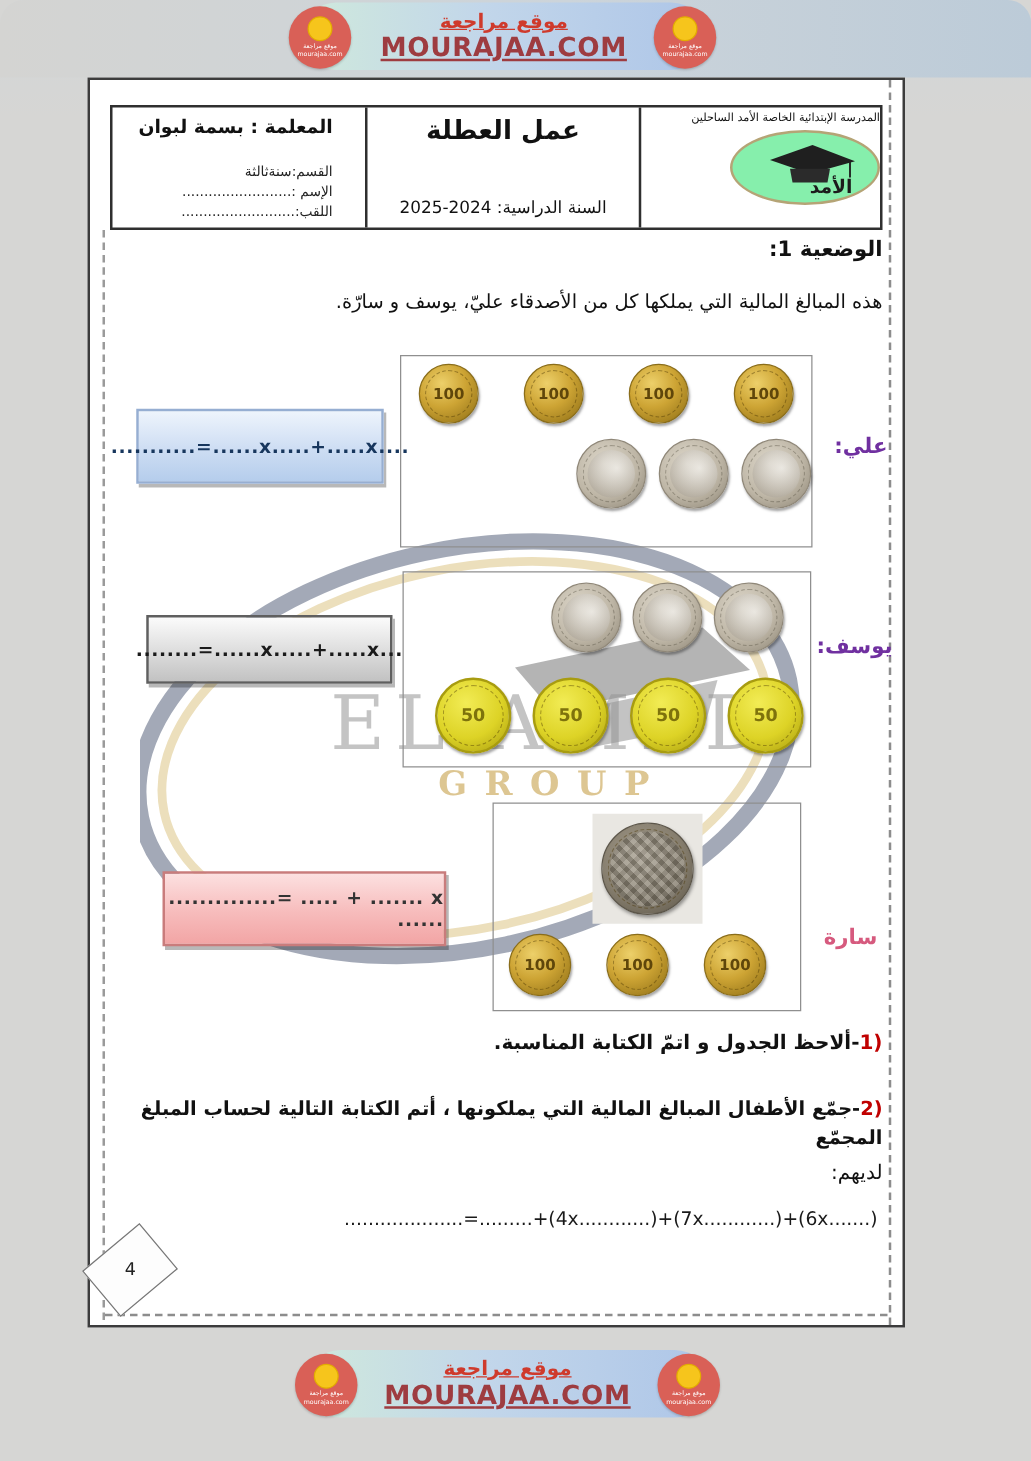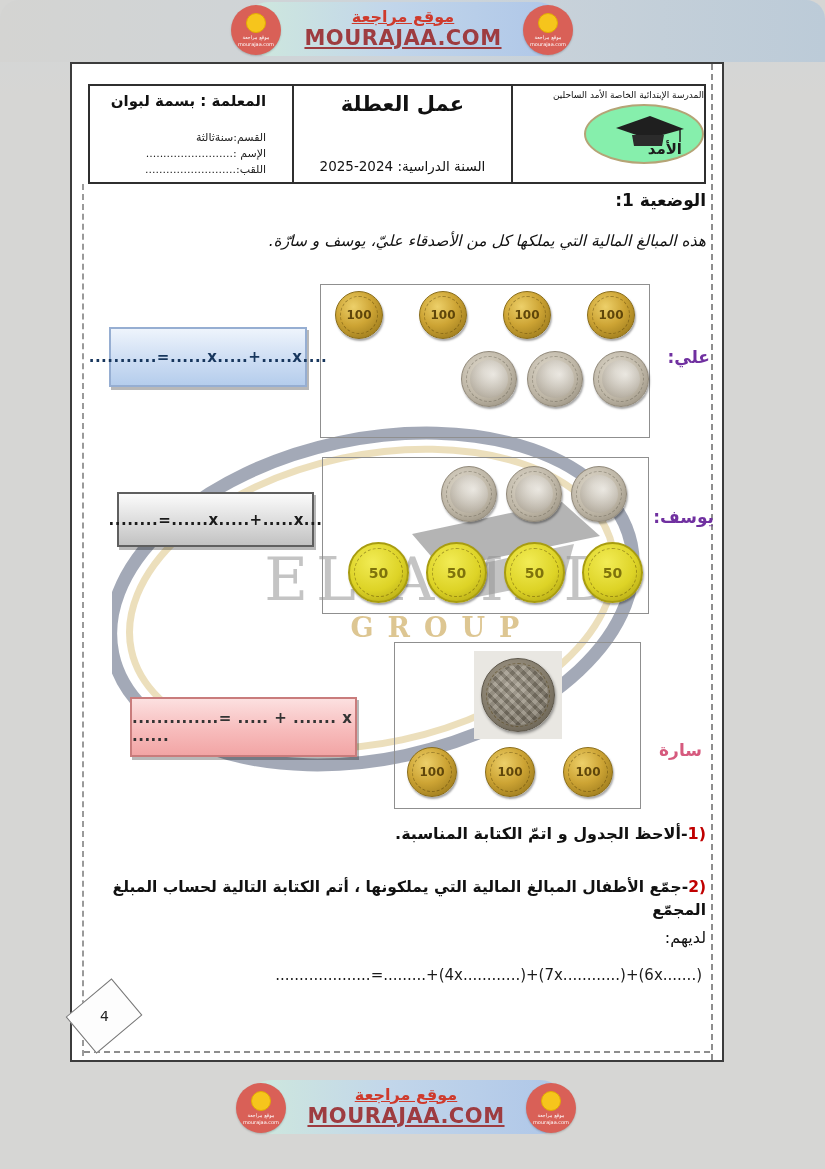--- a/index.html
+++ b/index.html
@@ -46,21 +46,21 @@
   .wm-name{left:120px;top:480px;width:500px;text-align:center;
            font-family:"DejaVu Serif",serif;font-size:60px;letter-spacing:8px;
            color:rgba(148,148,148,.55);white-space:nowrap;}
   .wm-group{left:120px;top:548px;width:500px;text-align:center;
             font-family:"DejaVu Serif",serif;font-size:27px;letter-spacing:14px;
             color:rgba(203,167,88,.65);font-weight:700;}
   .wm-svg{left:40px;top:300px;}
   
   .rtl-text{direction:rtl;text-align:right;color:#111;}
   .situ-heading{position:absolute;right:16px;top:126px;font-size:17px;font-weight:700;z-index:3;}
-  .intro{position:absolute;right:16px;top:168px;width:530px;font-size:15.5px;font-weight:500;z-index:3;font-style:italic;}
+  .intro{position:absolute;right:16px;top:168px;width:530px;font-size:15.5px;font-weight:500;z-index:3;}
   .coin-box{position:absolute;border:1.5px solid #8f8f8f;z-index:3;background:transparent;}
   .coin{position:relative;border-radius:50%;display:flex;align-items:center;justify-content:center;flex-shrink:0;}
   .coin::after{content:"";position:absolute;inset:4px;border:1px dashed rgba(70,50,0,.4);border-radius:50%;}
   .coin-gold{width:46px;height:46px;border:1px solid #8a6d1a;
              background:radial-gradient(circle at 38% 32%,#edd06a 0%,#cda434 45%,#9c7a1c 85%,#7c5f12 100%);
              box-shadow:1px 2px 2px rgba(0,0,0,.35);}
   .coin-gold .coin-label{color:#5f460a;font-size:12px;font-weight:700;}
   .coin-silver{width:54px;height:54px;border:1px solid #8f8778;
                background:radial-gradient(circle at 40% 35%,#ded8cb 0%,#beb6a6 55%,#948c7c 90%);
                box-shadow:1px 2px 2px rgba(0,0,0,.35);}
@@ -75,21 +75,21 @@
             background:radial-gradient(circle at 42% 36%,#a39b8b 0%,#857d6d 55%,#635c4e 90%);
             box-shadow:1px 2px 3px rgba(0,0,0,.4);}
   .coin-big::before{content:"";position:absolute;inset:6px;border-radius:50%;
             background:repeating-linear-gradient(45deg,rgba(255,255,255,.14) 0 4px,rgba(0,0,0,.14) 4px 8px),
                        repeating-linear-gradient(-45deg,rgba(255,255,255,.09) 0 4px,rgba(0,0,0,.09) 4px 8px);}
   .big-backdrop{position:absolute;left:50%;transform:translateX(-50%);top:8px;width:88px;height:88px;
                 background:#e9e7e2;display:flex;align-items:center;justify-content:center;}
   .coin-row{position:absolute;display:flex;}
   .eq-box{position:absolute;z-index:3;display:flex;align-items:center;justify-content:center;
           font-weight:700;font-size:15px;direction:ltr;letter-spacing:.5px;
-          box-shadow:2px 3px 0 rgba(0,0,0,.28);box-sizing:border-box;}
+          box-shadow:2px 3px 0 rgba(0,0,0,.28);box-sizing:border-box;text-align:right;}
   .eq-blue{background:linear-gradient(180deg,#eef4fc 0%,#cdddf3 55%,#b5cdec 100%);
            border:2px solid #96aed2;color:#17365d;}
   .eq-gray{background:linear-gradient(180deg,#fbfbfb 0%,#dcdcdc 55%,#c2c2c2 100%);
            border:2px solid #5f5f5f;color:#1a1a1a;}
   .eq-pink{background:linear-gradient(180deg,#fce0e0 0%,#f7bcbc 55%,#f2a5a5 100%);
            border:2px solid #c97c7c;color:#333333;}
   .child-name{position:absolute;z-index:3;font-size:17px;font-weight:700;direction:rtl;}
   .name-purple{color:#7030a0;}
   .name-pink{color:#d65a7e;}
   .question{position:absolute;z-index:3;font-weight:700;font-size:16px;}

